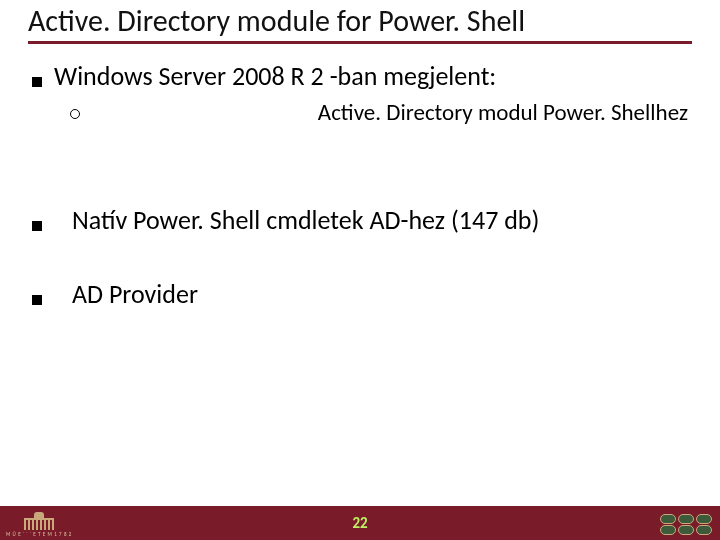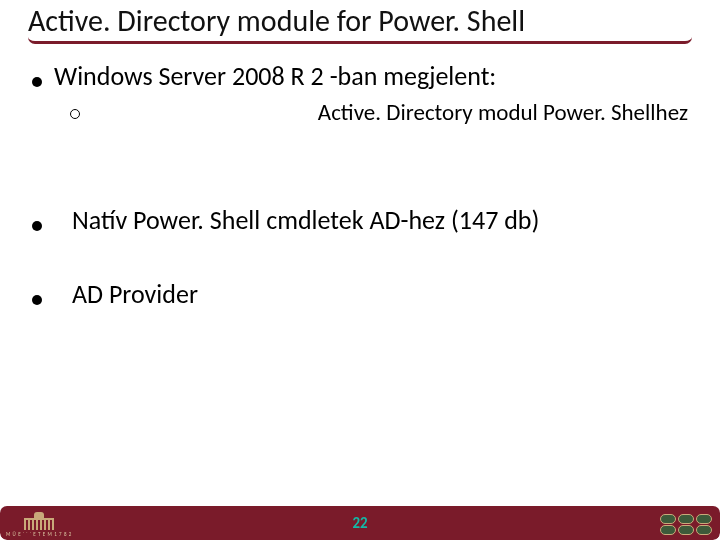--- a/index.html
+++ b/index.html
@@ -1,15 +1,15 @@
 <!DOCTYPE html>
 <html><head>
 <meta charset="utf-8">
 <style>
-  * { margin: 0; padding: 0; box-sizing: border-box; border-radius: 7px; }
+  * { margin: 0; padding: 0; box-sizing: border-box; }
   html, body { width: 720px; height: 540px; }
   body {
     font-family: Calibri, "Segoe UI", Arial, sans-serif;
     background: #ffffff;
     position: relative;
     overflow: hidden;
   }
   .slide {
     width: 720px;
     height: 540px;
@@ -72,21 +72,21 @@
     left: 0;
     right: 0;
     bottom: 0;
     height: 34px;
     background: #7a1b2a;
     display: flex;
     align-items: center;
     justify-content: center;
   }
   .page-num {
-    color: #14b8a6;
+    color: #bef264;
     font-size: 15px;
     font-weight: 600;
   }
   .logo-left {
     position: absolute;
     left: 6px;
     bottom: 3px;
     display: flex;
     flex-direction: column;
     align-items: center;

